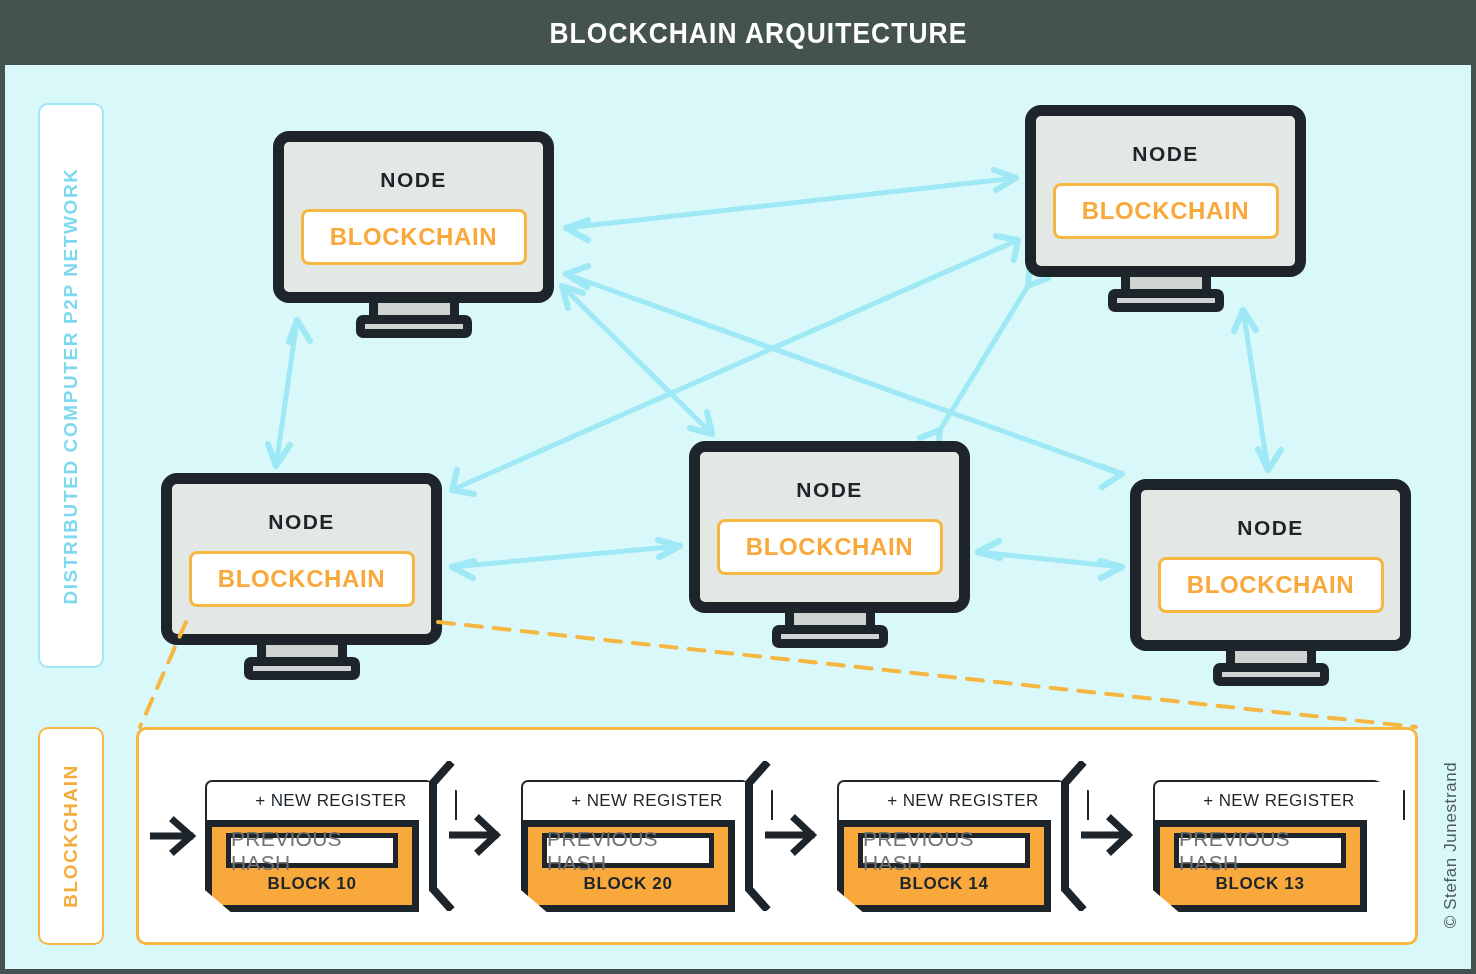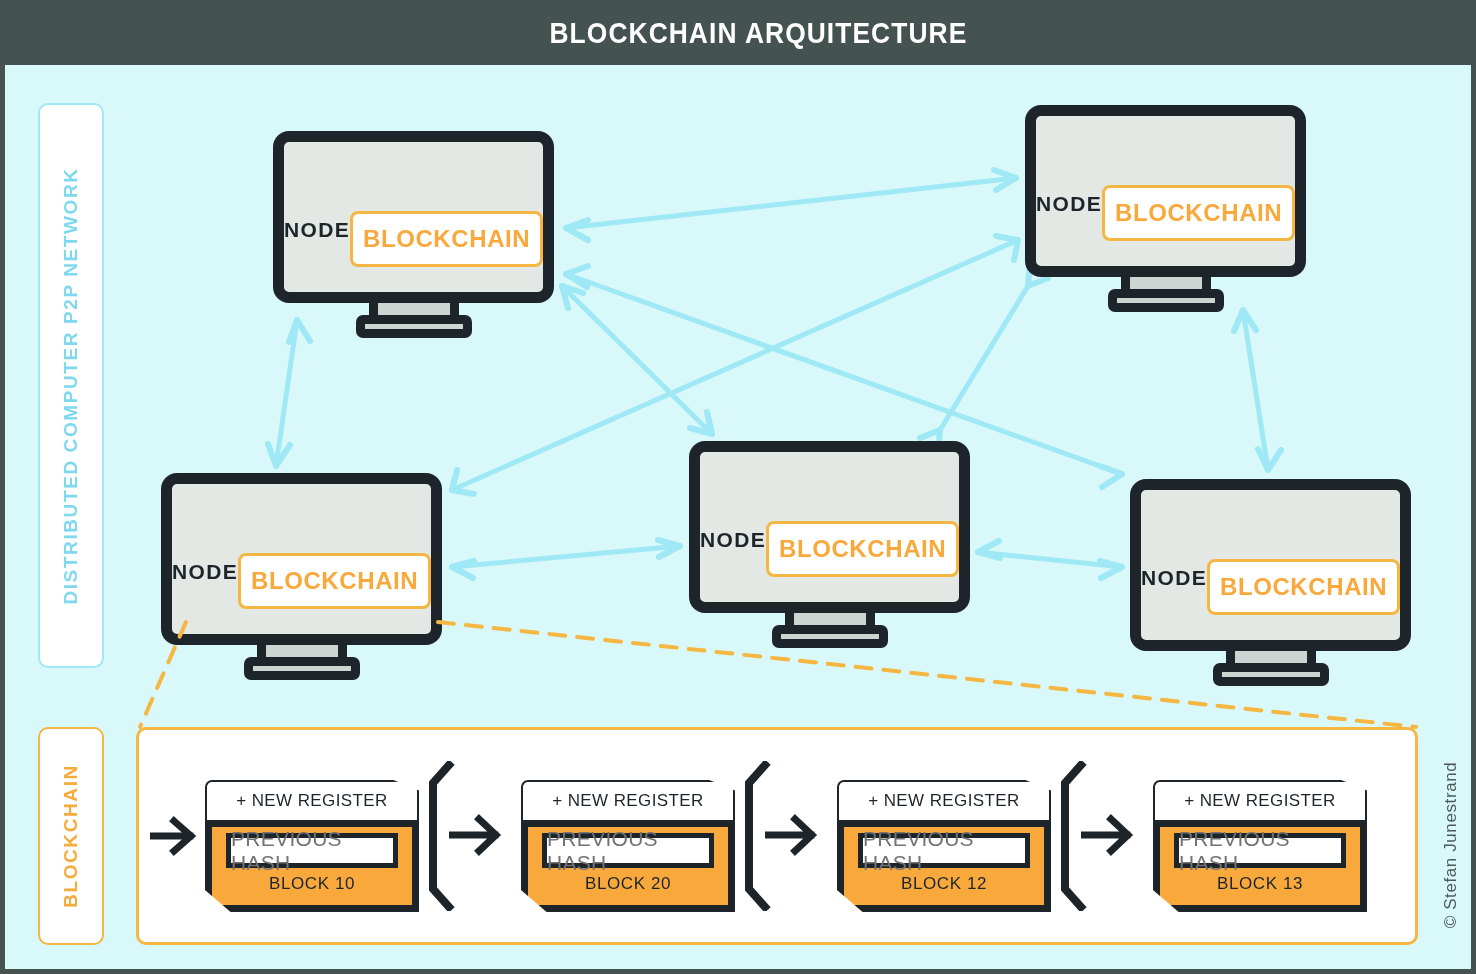--- a/index.html
+++ b/index.html
@@ -95,21 +95,21 @@
   .node {
     position: absolute;
   }
   .node-screen {
     position: relative;
     width: 100%;
     background: #e3e8e5;
     border: 11px solid #1d252b;
     border-radius: 16px;
     display: flex;
-    flex-direction: row;
+    flex-direction: column;
     align-items: center;
   }
   .node-title {
     color: #1d252b;
     font-weight: bold;
     letter-spacing: 1.4px;
   }
   .node-chain {
     background: #ffffff;
     border: 3px solid #f5b642;
@@ -204,21 +204,21 @@
     justify-content: center;
   }
 
   .block-unit {
     flex: 0 0 auto;
     position: relative;
     width: 214px;
   }
   .block-register {
     position: relative;
-    width: 214px;
+    width: 252px;
     height: 40px;
     background: #ffffff;
     border: 2px solid #1d252b;
     border-bottom: none;
     border-radius: 7px 7px 0 0;
     display: flex;
     align-items: center;
     justify-content: center;
     clip-path: polygon(0 0, 88% 0, 100% 26%, 100% 100%, 0 100%);
     box-sizing: border-box;
@@ -252,21 +252,21 @@
     justify-content: center;
   }
   .block-hash span {
     font-size: 21px;
     color: #737373;
     letter-spacing: 0.3px;
   }
   .block-label {
     margin-top: 6px;
     font-size: 17px;
-    font-weight: normal;
+    font-weight: bold;
     color: #1d252b;
     letter-spacing: 0.6px;
   }
 
   .chain-connector {
     flex: 0 0 auto;
     position: relative;
     width: 102px;
     height: 150px;
   }
@@ -495,21 +495,21 @@
       </div>
 
       <div class="block-unit">
         <div class="block-register">
           <span>+ NEW REGISTER</span>
         </div>
         <div class="block-body">
           <div class="block-hash">
             <span>PREVIOUS HASH</span>
           </div>
-          <div class="block-label">BLOCK 12</div>
+          <div class="block-label">BLOCK 14</div>
         </div>
       </div>
 
       <div class="chain-connector">
         <svg class="bracket" width="34" height="150" viewBox="0 0 34 150">
           <path d="M 24 4 L 8 22 L 8 128 L 24 146" fill="none" stroke="#1d252b" stroke-width="8" stroke-linecap="square" stroke-linejoin="miter"></path>
         </svg>
         <svg class="arrow" width="60" height="44" viewBox="0 0 60 44">
           <path d="M 0 22 L 46 22 M 30 6 L 47 22 L 30 38" fill="none" stroke="#1d252b" stroke-width="7" stroke-linecap="square" stroke-linejoin="miter"></path>
         </svg>

